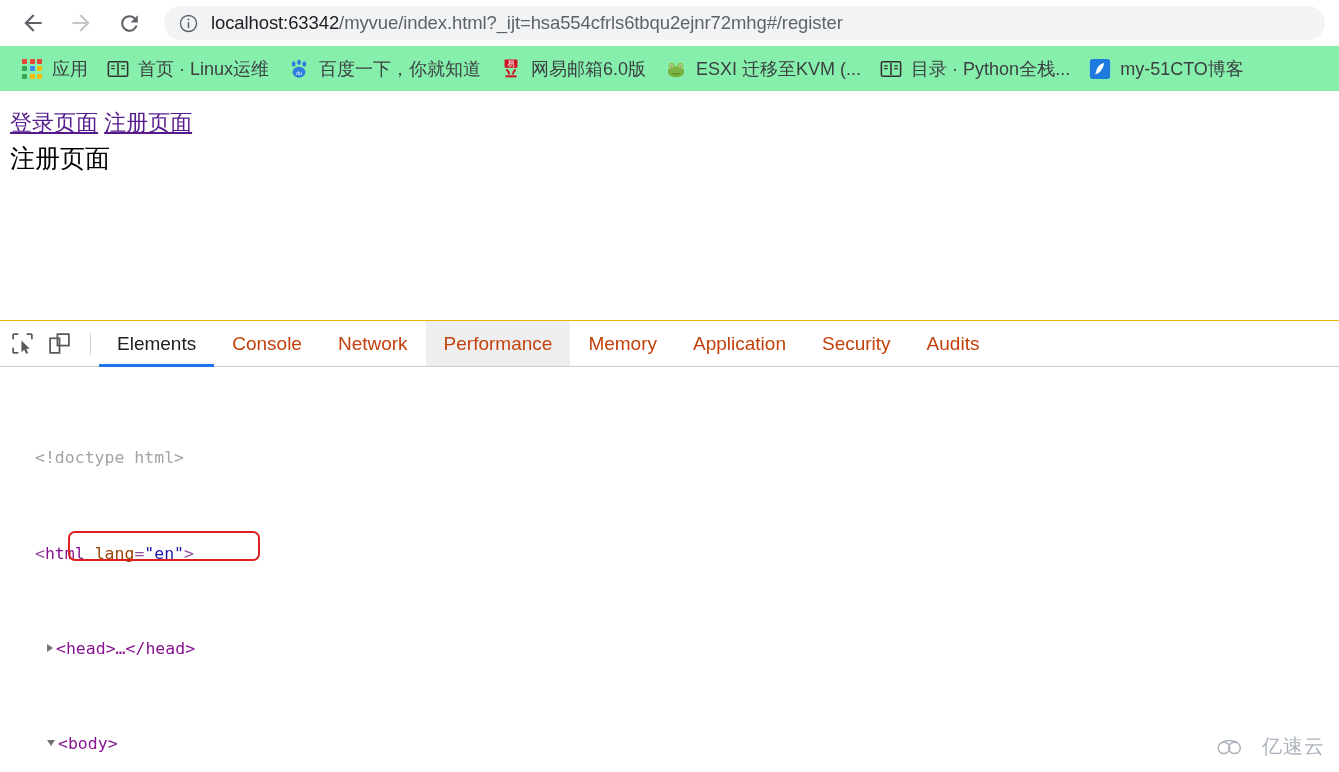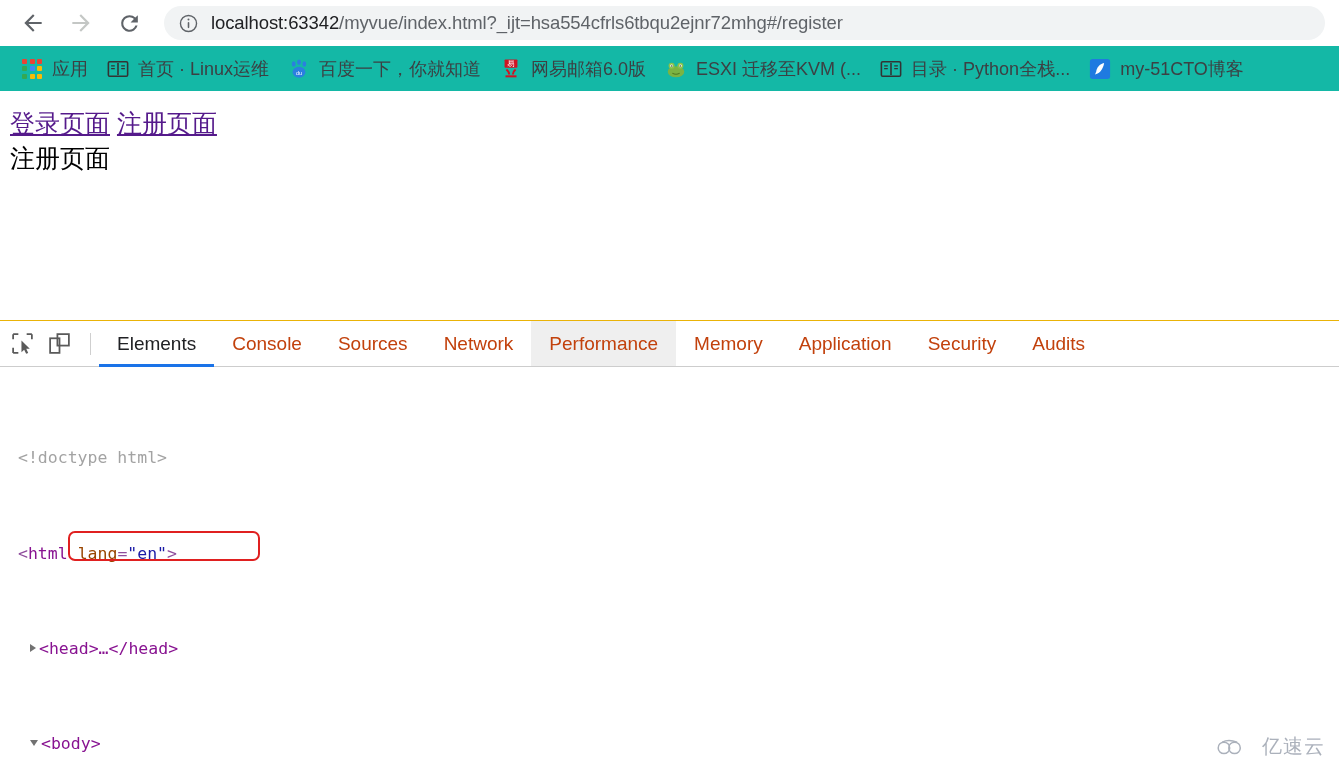--- a/index.html
+++ b/index.html
@@ -52,21 +52,21 @@
     white-space: nowrap;
     overflow: hidden;
     letter-spacing: -0.1px;
   }
   .url-text .host { color: #202124; }
 
   
   .bookmarks-bar {
     position: absolute; left: 0; top: 46px;
     width: 1339px; height: 45px;
-    background: #14b8a6;
+    background: #86efac;
     display: flex; align-items: center;
     padding-left: 14px;
     overflow: hidden;
   }
   .bookmark {
     display: flex; align-items: center;
     height: 34px;
     padding: 0 7px;
     border-radius: 4px;
     flex: 0 0 auto;
@@ -85,21 +85,21 @@
   .ico-apps { display:grid; grid-template-columns: repeat(3, 5px); grid-template-rows: repeat(3,5px); gap:2.5px; width:22px; height:22px; align-content:center; justify-content:center;}
   .ico-apps i { display:block; width:5px; height:5px; border-radius:1px; }
 
   
   .page-content {
     position: absolute; left: 0; top: 91px;
     width: 1339px; height: 229px;
     background: #ffffff;
     padding: 15px 0 0 10px;
   }
-  .page-links { font-size: 25px; line-height: 34px; }
+  .page-links { font-size: 22px; line-height: 34px; }
   .page-links a {
     color: #551a8b;
     text-decoration: underline;
     font-family: "Liberation Sans", sans-serif;
   }
   .page-body-text {
     font-size: 25px;
     line-height: 34px;
     color: #000;
     margin-top: 1px;
@@ -139,21 +139,21 @@
   .dt-tab.active::after {
     content: ""; position: absolute;
     left: 0; right: 0; bottom: -1px; height: 3px;
     background: #1a73e8;
   }
   .dt-tab.hovered { background: #efefef; }
 
   
   .dom-tree {
     position: relative;
-    padding: 8px 0 0 0;
+    padding: 8px 0 0 17px;
     font-family: "DejaVu Sans Mono", "Liberation Mono", monospace;
     font-size: 16.5px;
     line-height: 23.8px;
     color: #222;
     white-space: pre;
     height: 405px;
     overflow: hidden;
   }
   .dom-row {
     position: relative;
@@ -350,21 +350,20 @@
           <svg width="25" height="25" viewBox="0 0 24 24">
             <rect x="3" y="7" width="9" height="14" fill="none" stroke="#5a5a5a" stroke-width="1.7"></rect>
             <rect x="10" y="3" width="11" height="11" fill="none" stroke="#5a5a5a" stroke-width="1.7"></rect>
           </svg>
         </span>
         <span class="sep"></span>
       </div>
 
       <div class="dt-tab active">Elements</div>
       <div class="dt-tab">Console</div>
-      <div class="dt-tab">Sources</div>
       <div class="dt-tab">Network</div>
       <div class="dt-tab hovered">Performance</div>
       <div class="dt-tab">Memory</div>
       <div class="dt-tab">Application</div>
       <div class="dt-tab">Security</div>
       <div class="dt-tab">Audits</div>
     </div>
 
     <div class="dom-tree">
 

